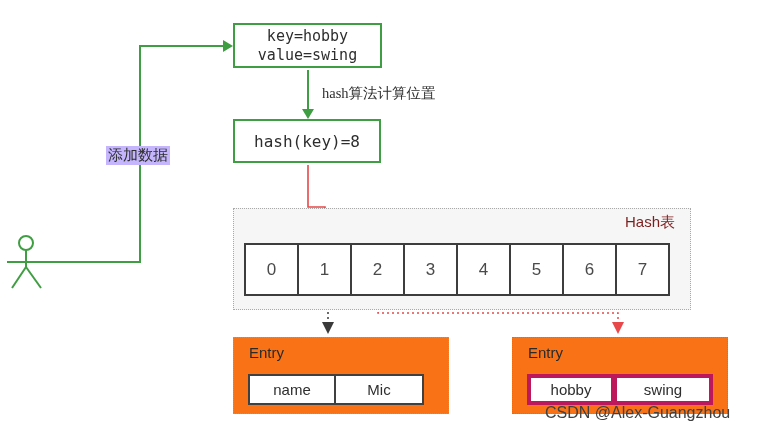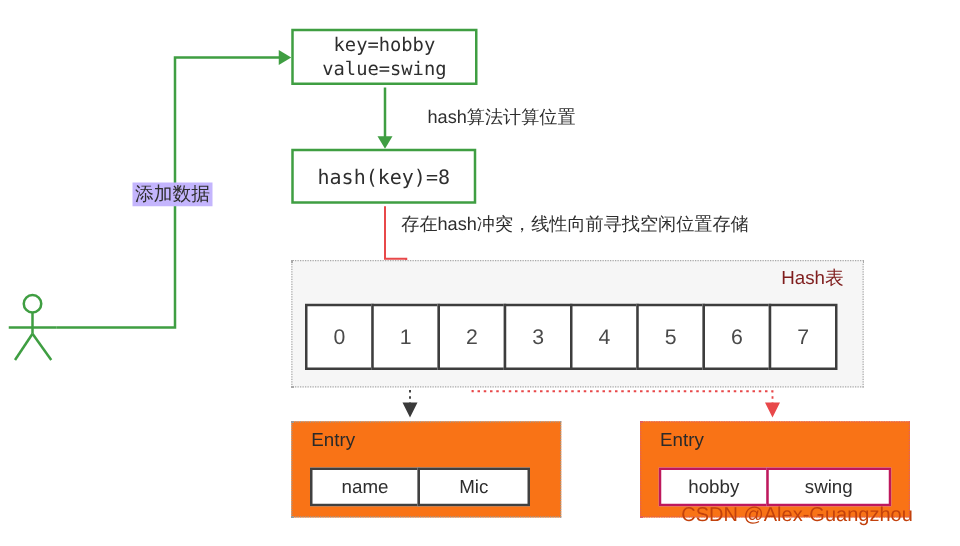--- a/index.html
+++ b/index.html
@@ -30,21 +30,21 @@
   }
   .kv-box { left: 233px; top: 23px; width: 149px; height: 45px; font-size: 15px; line-height: 19px; }
   .hash-box { left: 233px; top: 119px; width: 148px; height: 44px; font-size: 16px; }
   .flow-label {
     position: absolute;
     color: #2e2e2e;
     font-size: 14.5px;
     white-space: nowrap;
   }
   .add-data-label { left: 106px; top: 146px; font-size: 15px; background: #c4b5fd; padding: 0 2px; }
-  .hash-step-label { left: 342px; top: 84px; }
+  .hash-step-label { left: 322px; top: 84px; font-family: Liberation Serif, serif; }
   .collision-label { left: 321px; top: 170px; }
   .hash-container {
     position: absolute;
     left: 233px; top: 208px;
     width: 458px; height: 102px;
     border: 1px dotted #a9a9a9;
     background: #f6f6f6;
     box-sizing: border-box;
   }
   .hash-title {
@@ -97,29 +97,29 @@
     box-sizing: border-box;
     display: flex;
     align-items: center;
     justify-content: center;
     font-size: 15px;
     color: #2e2e2e;
     margin-left: -2px;
   }
   .entry-cell:first-child { margin-left: 0; }
   .entry-left  .entry-cell { border: 2px solid #404040; }
-  .entry-right .entry-cell { border: 2px solid #be185d; }
+  .entry-right .entry-cell { border: 4px solid #be185d; }
   .ec-key   { width: 88px; }
   .ec-val   { width: 90px; }
   .ec-val-r { width: 100px; }
   .watermark {
     position: absolute;
     left: 545px; top: 404px;
     font-size: 16px;
-    color: #c2410c;
+    color: #404040;
     white-space: nowrap;
   }
 </style>
 </head>
 <body>
 
 <div class="stage">
 
   <svg class="layer-svg" viewBox="0 0 768 437">
 
@@ -150,21 +150,20 @@
     <polygon points="612,322 624,322 618,334" fill="#e8484a"></polygon>
   </svg>
 
   <div class="box-green kv-box">
     <span>key=hobby</span>
     <span>value=swing</span>
   </div>
 
   <div class="flow-label add-data-label">添加数据</div>
   <div class="flow-label hash-step-label">hash算法计算位置</div>
-  <div class="flow-label collision-label">存在hash冲突，线性向前寻找空闲位置存储</div>
 
   <div class="box-green hash-box">
     <span>hash(key)=8</span>
   </div>
 
   <div class="hash-container">
     <div class="hash-title">Hash表</div>
   </div>
 
   <div class="cells">

